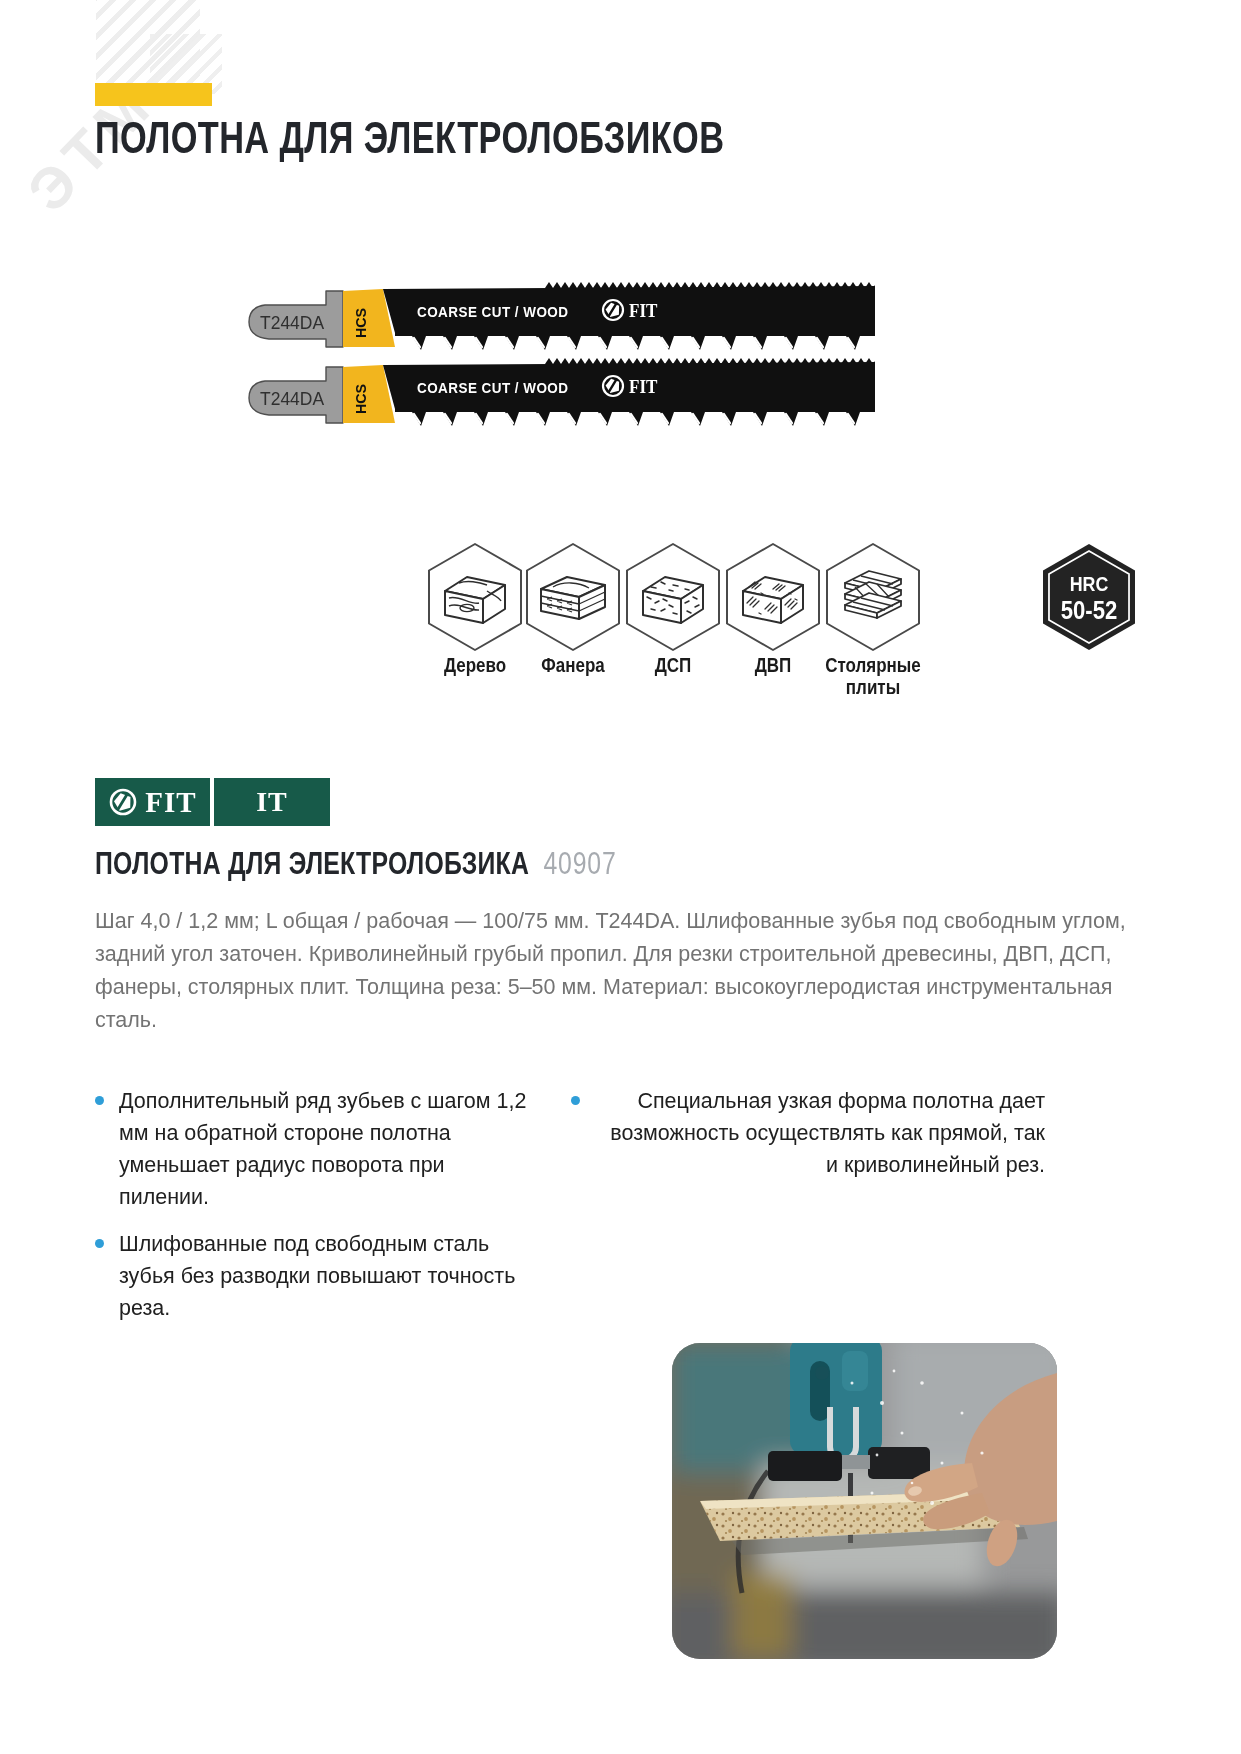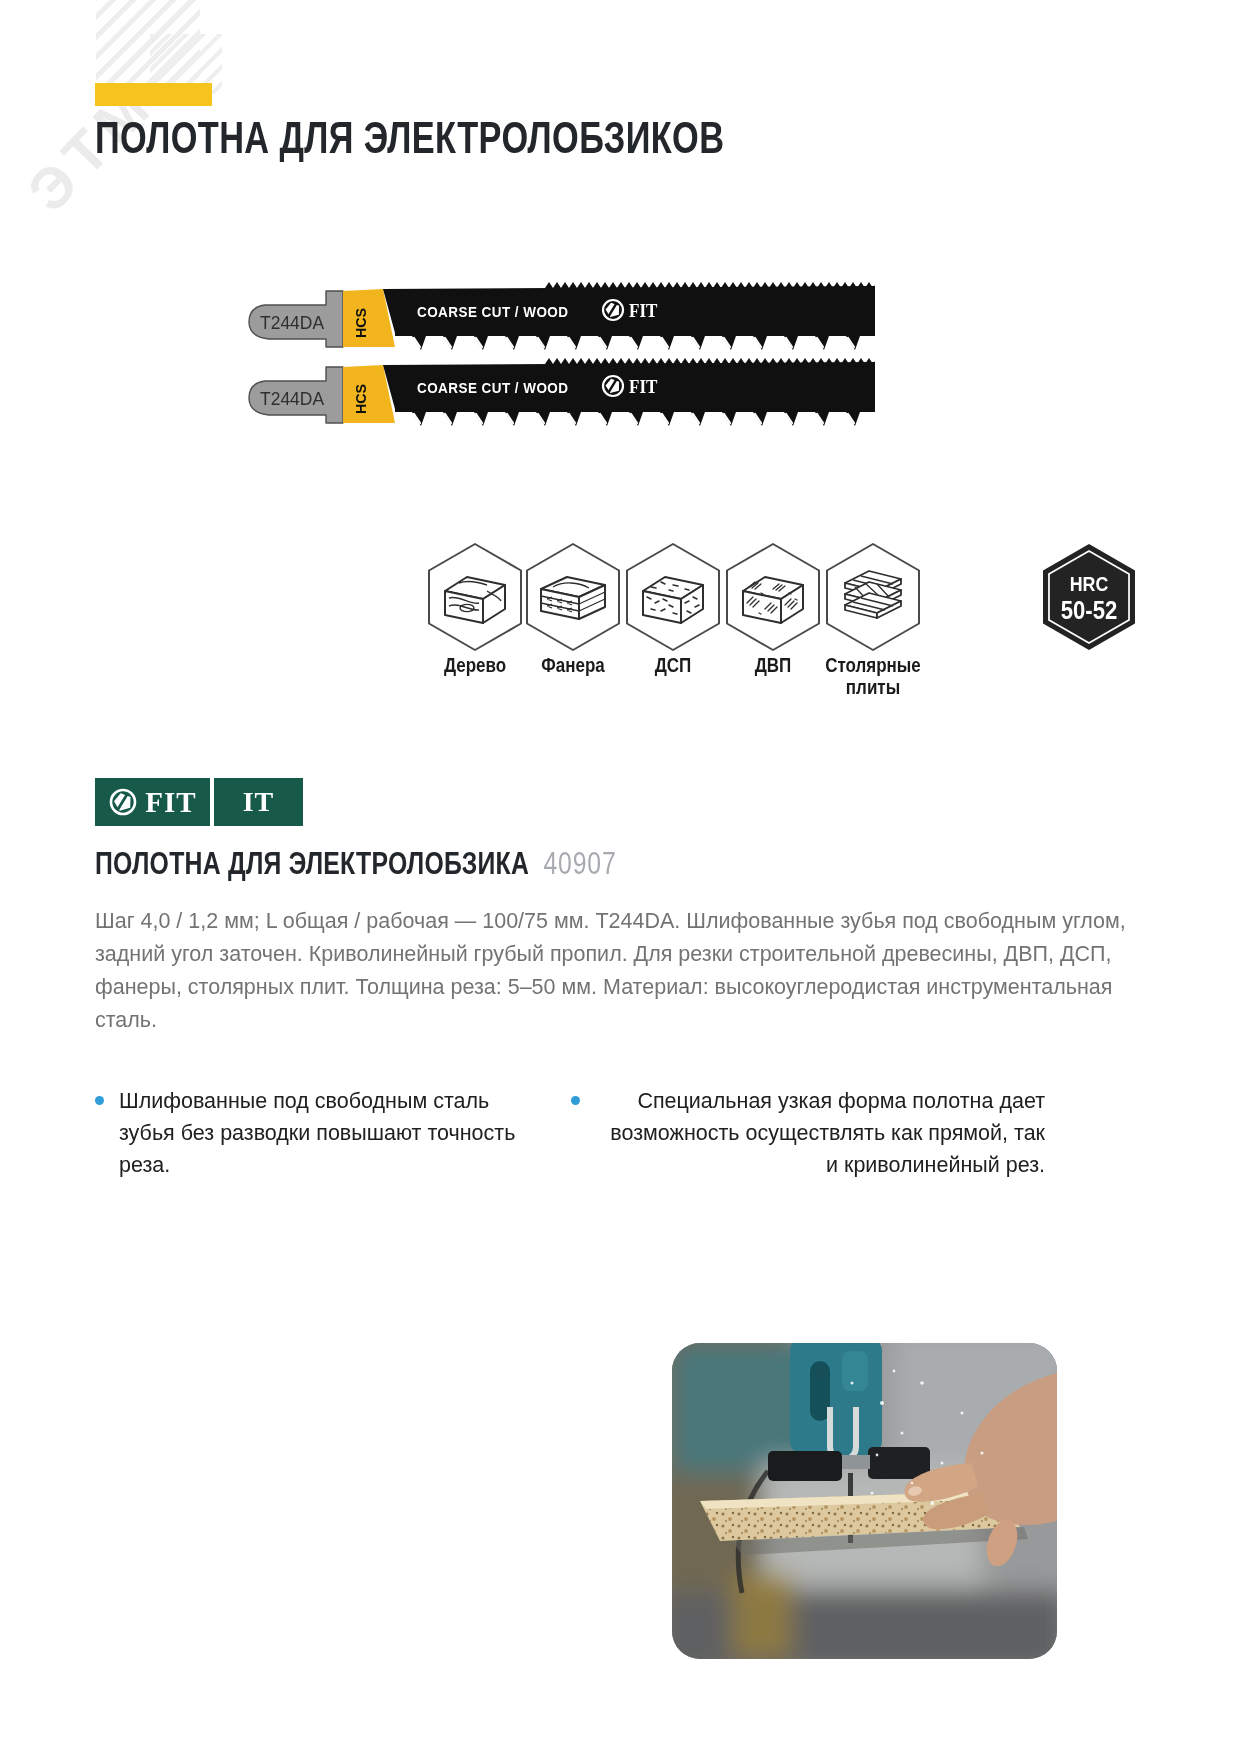--- a/index.html
+++ b/index.html
@@ -20,21 +20,21 @@
               font-weight:bold;color:#23262b;white-space:nowrap;
               transform:scaleX(0.78);transform-origin:left top;letter-spacing:0.5px;}
   
   .blades{position:absolute;left:245px;top:281px;}
   
   .materials{position:absolute;left:425px;top:538px;}
   
   .badge-row{position:absolute;left:95px;top:778px;display:flex;gap:4px;}
   .badge{height:48px;display:flex;align-items:center;justify-content:center;}
   .badge-fit{width:115px;gap:7px;}
-  .badge-it{width:89px;}
+  .badge-it{width:116px;}
   .badge-it span{color:#fff;font-family:"Liberation Serif",serif;font-weight:bold;
                  font-size:28px;letter-spacing:1px;}
   .badge-fit .fit-word{color:#fff;font-family:"Liberation Serif",serif;font-weight:bold;
                  font-size:29px;letter-spacing:1px;}
   
   .h2row{position:absolute;left:95px;top:846px;display:flex;align-items:baseline;gap:18px;
          transform:scaleX(0.8);transform-origin:left top;white-space:nowrap;}
   .h2row .h2{font-size:31px;font-weight:bold;color:#23262b;letter-spacing:0.3px;}
   .h2row .sku{font-size:31px;font-weight:400;color:#a7abb0;letter-spacing:1px;}
   
@@ -242,20 +242,24 @@
   </div>
 
   <div class="h2row">
     <span class="h2">ПОЛОТНА ДЛЯ ЭЛЕКТРОЛОБЗИКА</span>
     <span class="sku">40907</span>
   </div>
 
   <div class="descr">Шаг 4,0 / 1,2 мм; L общая / рабочая — 100/75 мм. T244DA. Шлифованные зубья под свободным углом, задний угол заточен. Криволинейный грубый пропил. Для резки строительной древесины, ДВП, ДСП, фанеры, столярных плит. Толщина реза: 5–50 мм. Материал: высокоуглеродистая инструментальная сталь.</div>
 
   <div class="features-left">
+    <div class="feat-item">
+      <span class="feat-dot" style="background:#2F9ED8;"></span>
+      <span class="feat-text">Дополнительный ряд зубьев с шагом 1,2 мм на обратной стороне полотна уменьшает радиус поворота при пилении.</span>
+    </div>
     <div class="feat-item">
       <span class="feat-dot" style="background:#2F9ED8;"></span>
       <span class="feat-text">Шлифованные под свободным сталь зубья без разводки повышают точность реза.</span>
     </div>
   </div>
 
   <div class="features-right">
     <div class="feat-item">
       <span class="feat-dot" style="background:#2F9ED8;"></span>
       <span class="feat-text">Специальная узкая форма полотна дает возможность осуществлять как прямой, так и криволинейный рез.</span>

